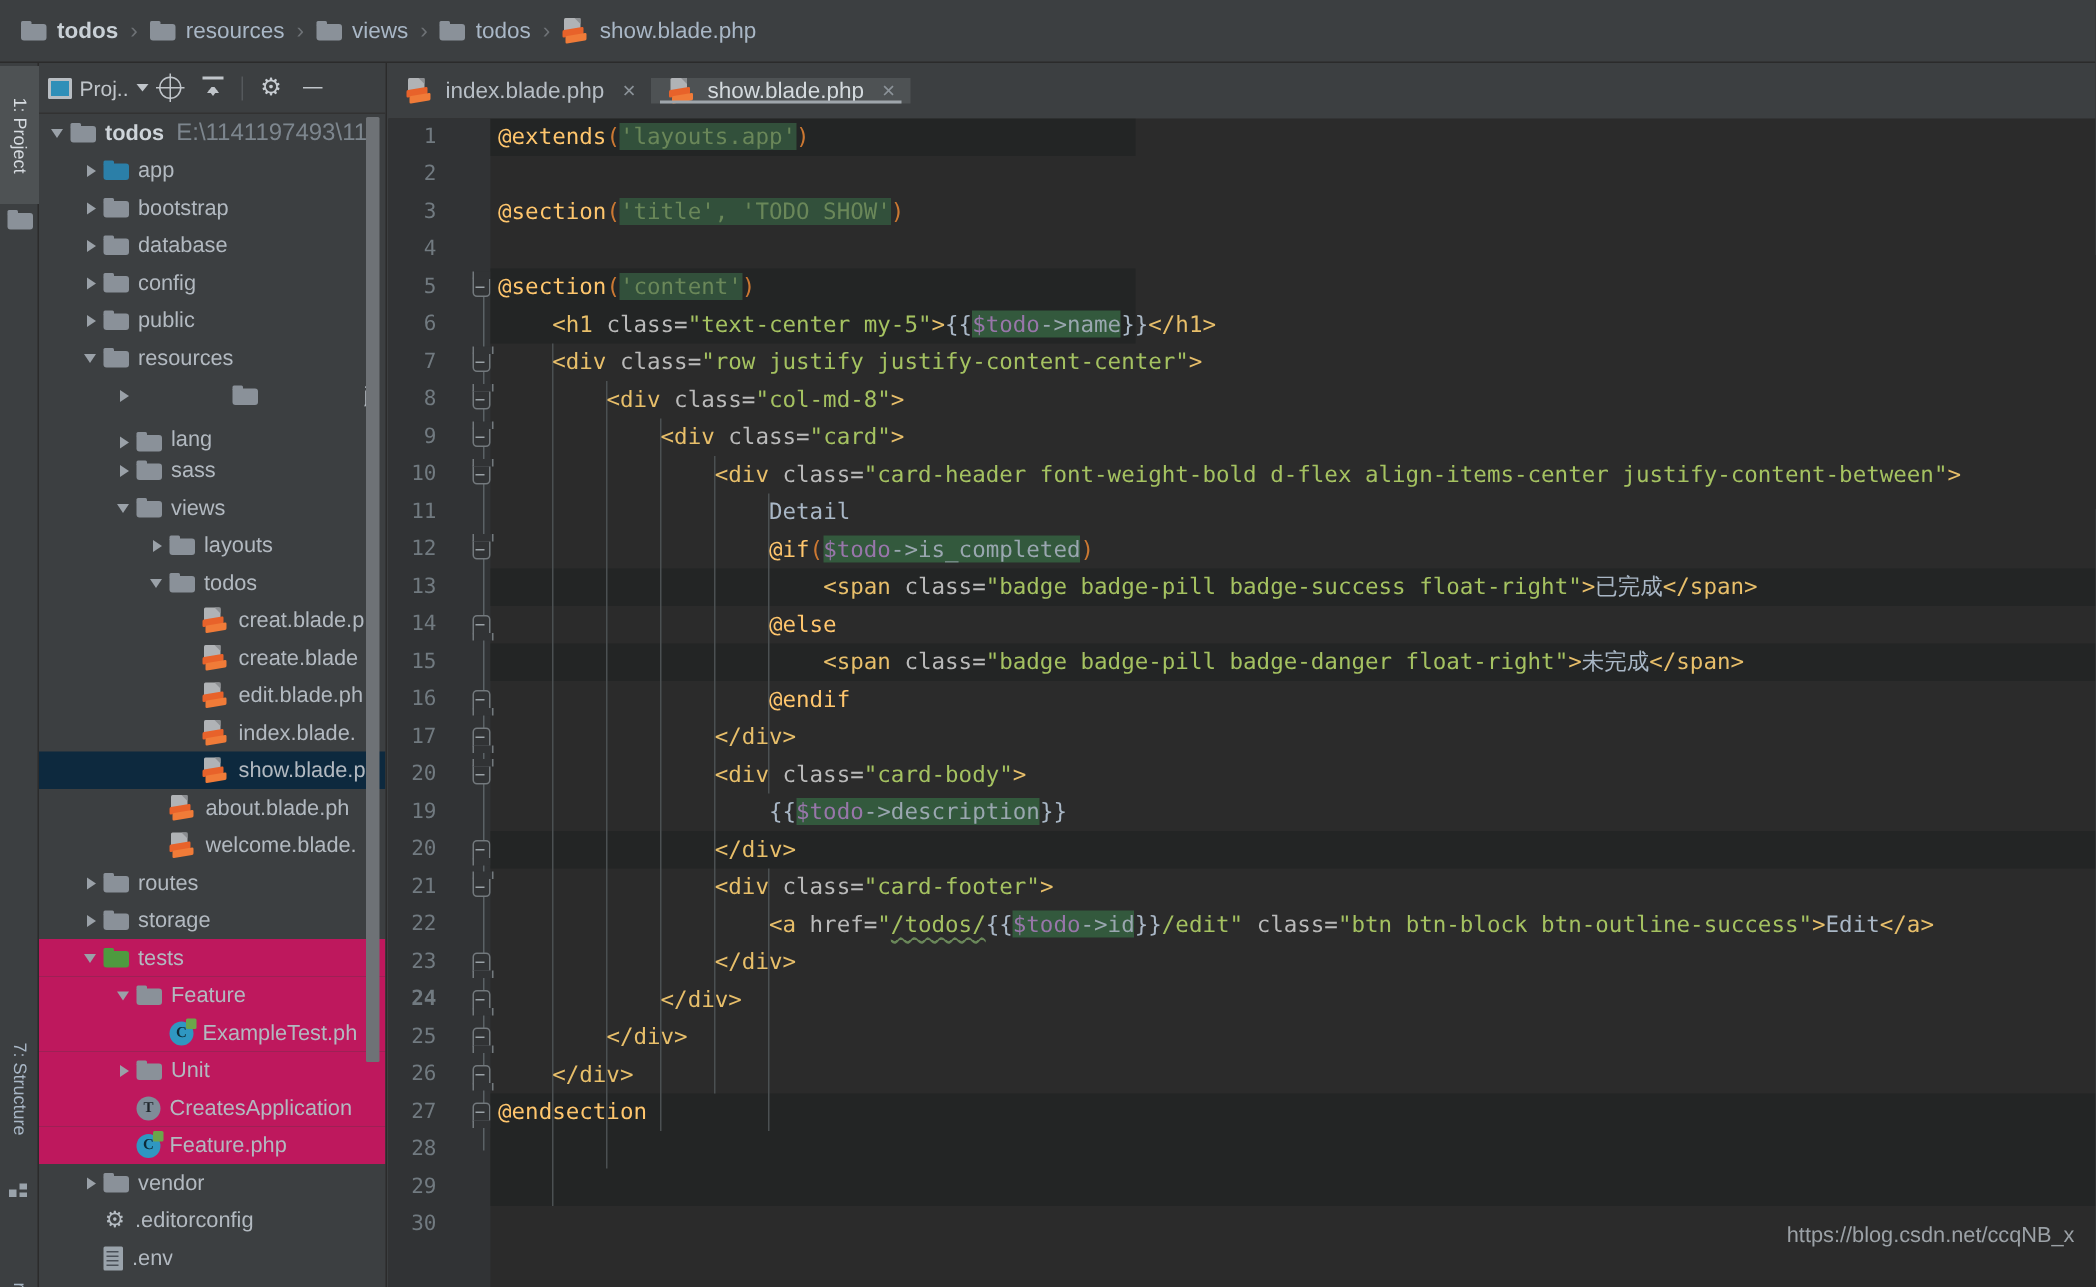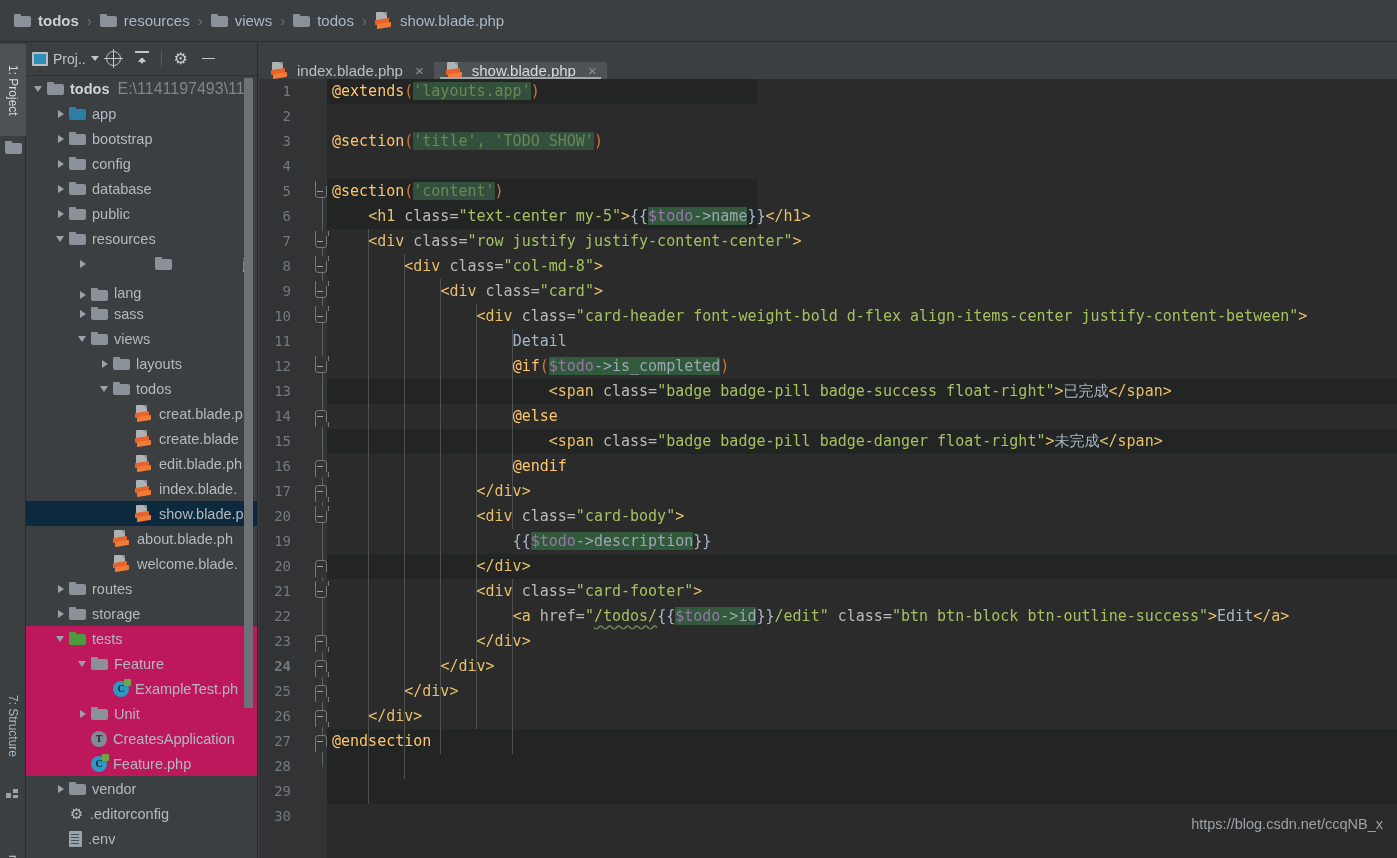--- a/index.html
+++ b/index.html
@@ -162,21 +162,21 @@
   .trow .tlabel.bold { font-weight: bold; color: #ced4d9; }
   .trow .tpath { margin-left: 8px; color: #7d868e; font-size: 16px; }
   .panel-scroll {
     position: absolute; left: 218px; top: 36px; width: 9px; height: 630px;
     background: #6e7276; border-radius: 1px;
   }
 
   
   .tabbar {
     position: absolute; left: 259px; top: 42px; width: 1138px; height: 37px;
-    background: #3c3f41; display: flex; align-items: flex-end;
+    background: #3c3f41; display: flex; align-items: center;
   }
   .tab {
     display: flex; align-items: center; gap: 8px; padding: 0 10px 0 12px;
     color: #b7bec5; font-size: 15px; position: relative;
   }
   .tab.active { background: #4e5254; color: #d4dade; }
   .tab.active::after {
     content:""; position:absolute; left:6px; right:6px; bottom:0; height:2px; background:#9fa6ac;
   }
   .tab .tclose { color: #8b9298; font-size: 15px; margin-left: 4px; }
@@ -345,26 +345,26 @@
           <span class="tlabel">app</span>
         </div>
         <div class="trow" style="padding-left: 28px;">
           <span class="arrow right"></span>
           <span class="ico-folder"></span>
           <span class="tlabel">bootstrap</span>
         </div>
         <div class="trow" style="padding-left: 28px;">
           <span class="arrow right"></span>
           <span class="ico-folder"></span>
+          <span class="tlabel">database</span>
+        </div>
+        <div class="trow" style="padding-left: 28px;">
+          <span class="arrow right"></span>
+          <span class="ico-folder"></span>
           <span class="tlabel">config</span>
-        </div>
-        <div class="trow" style="padding-left: 28px;">
-          <span class="arrow right"></span>
-          <span class="ico-folder"></span>
-          <span class="tlabel">database</span>
         </div>
         <div class="trow" style="padding-left: 28px;">
           <span class="arrow right"></span>
           <span class="ico-folder"></span>
           <span class="tlabel">public</span>
         </div>
         <div class="trow" style="padding-left: 28px;">
           <span class="arrow down"></span>
           <span class="ico-folder"></span>
           <span class="tlabel">resources</span>

